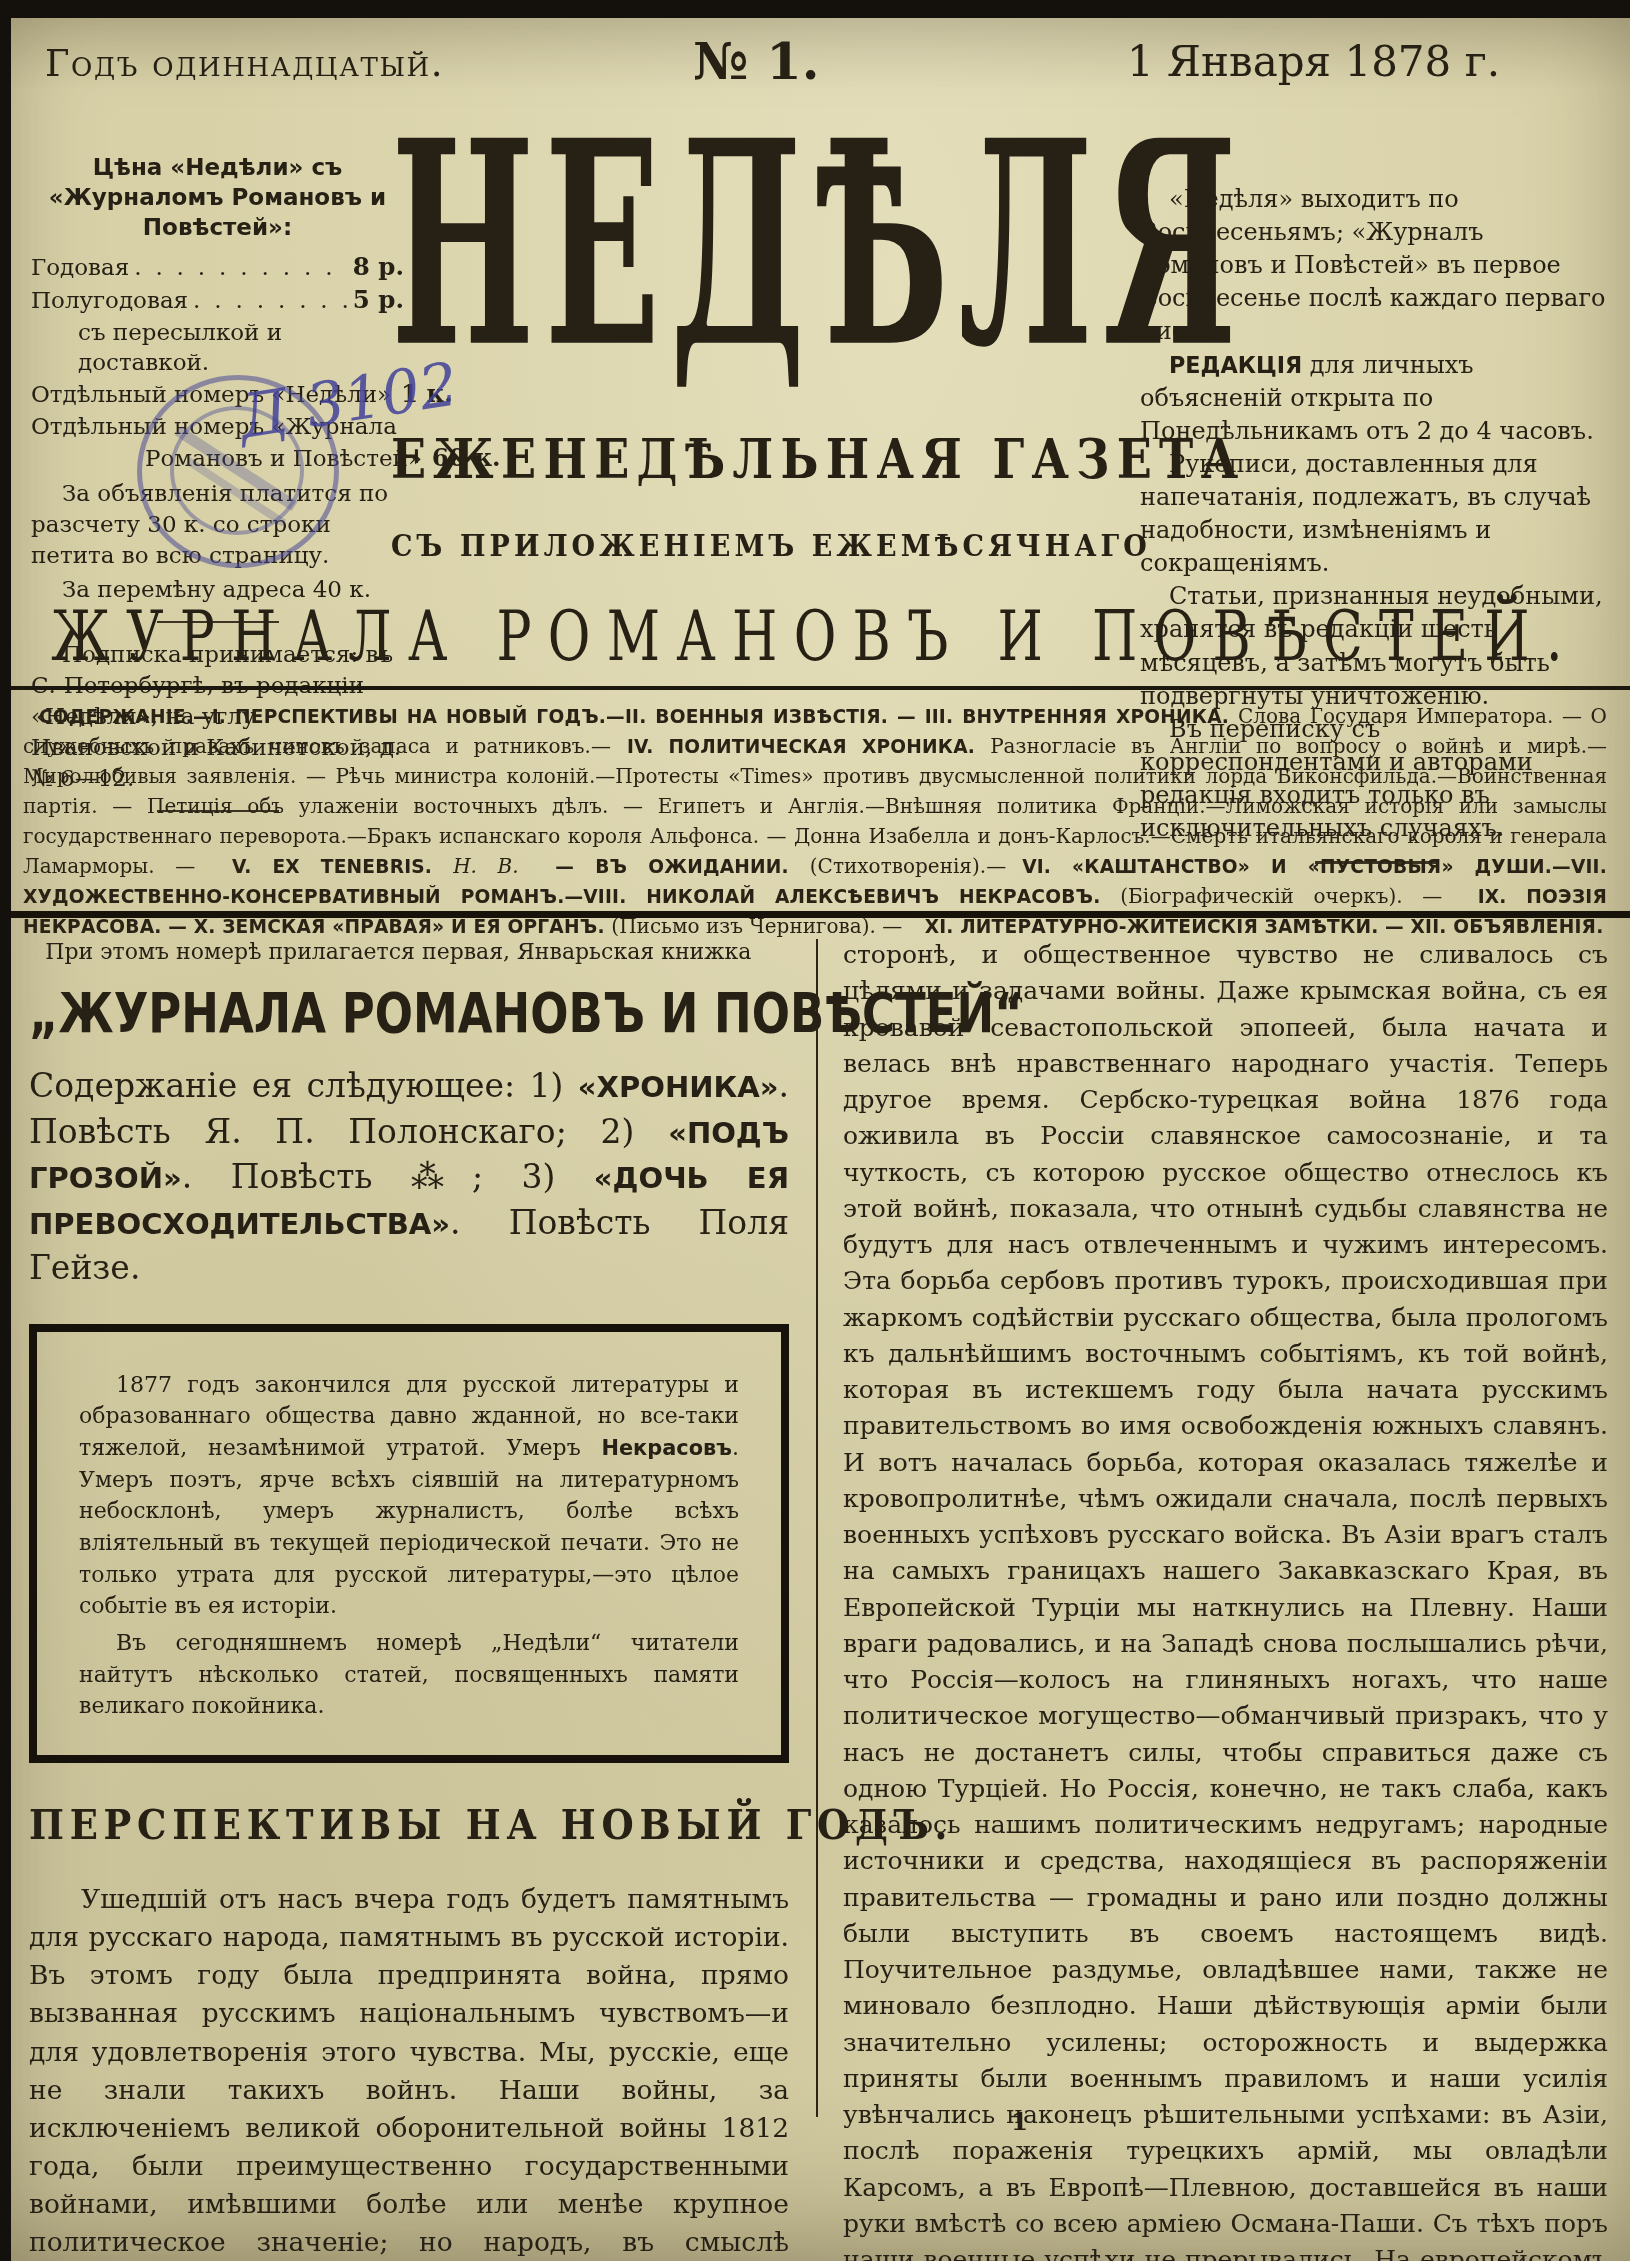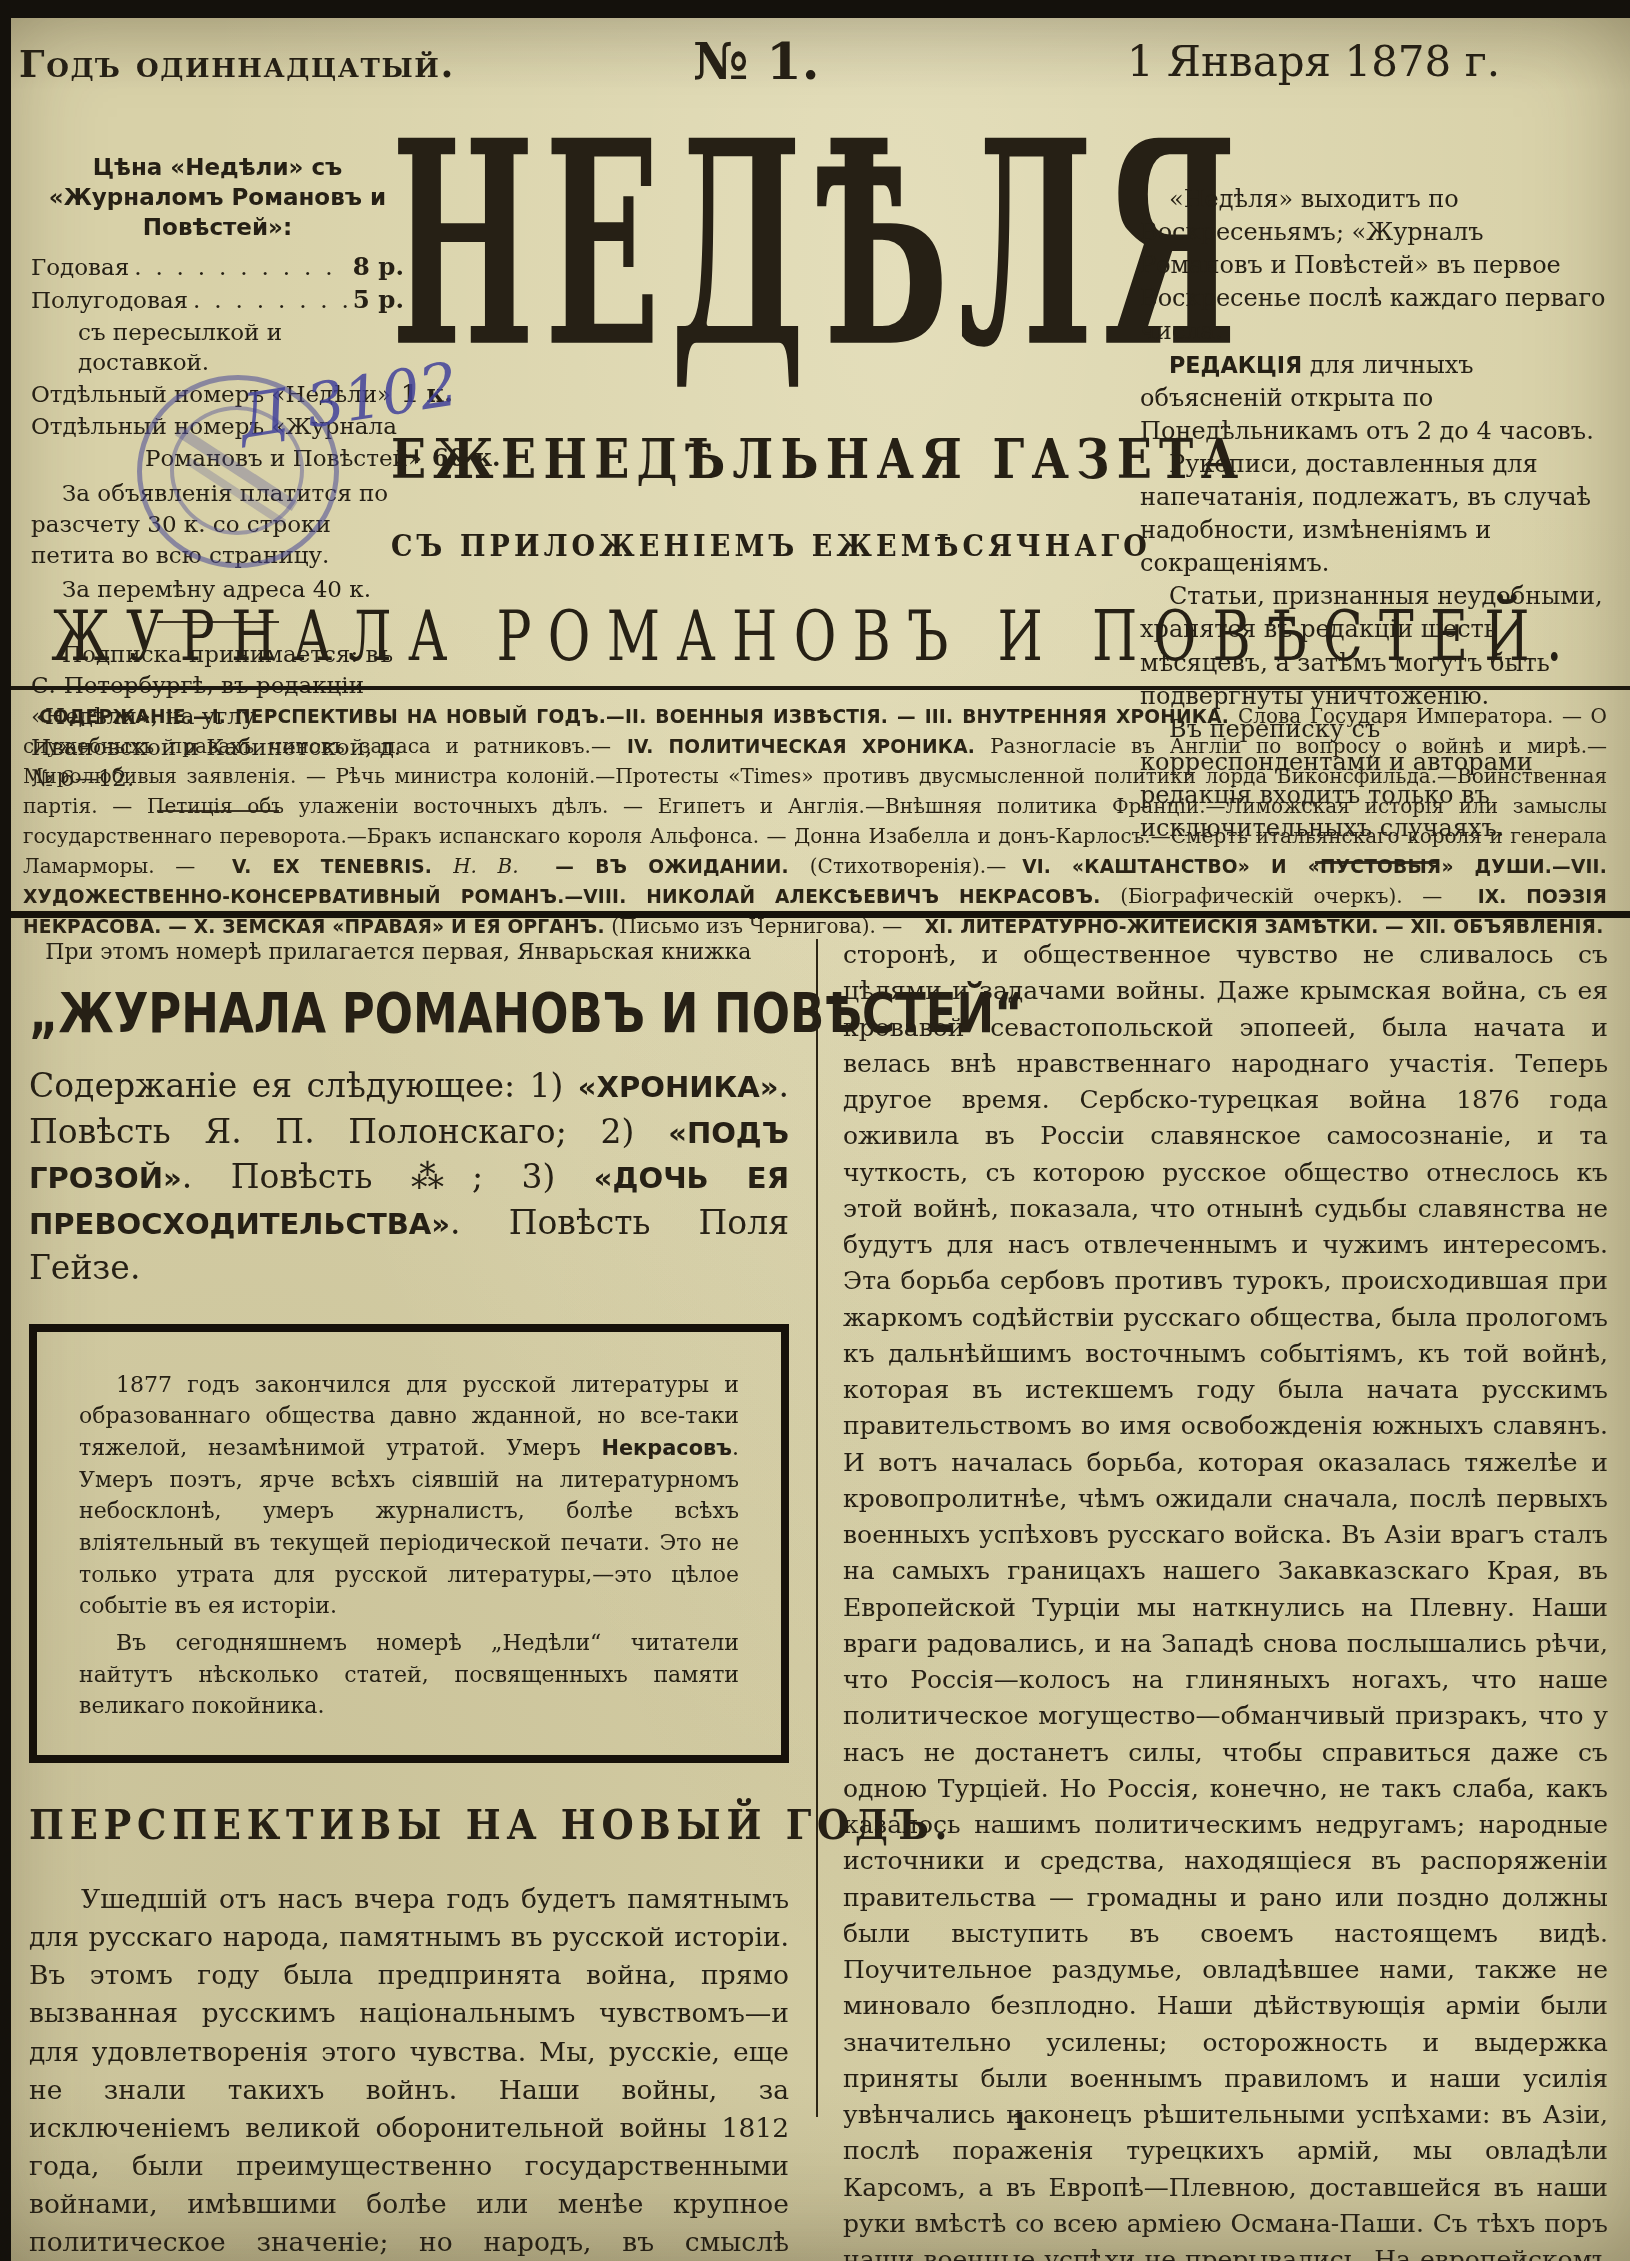--- a/index.html
+++ b/index.html
@@ -12,21 +12,21 @@
       radial-gradient(ellipse at 90% 60%, rgba(120,110,70,0.10), rgba(120,110,70,0) 45%),
       linear-gradient(180deg, rgba(80,70,40,0.20) 0%, rgba(80,70,40,0) 4%, rgba(80,70,40,0) 92%, rgba(100,90,55,0.18) 100%);
     box-shadow: inset 0 0 98px rgba(60,50,25,0.35);
     color:#262015;
     font-family:"DejaVu Serif", serif;
   }
   .edge-top{position:absolute;left:0;top:0;width:1630px;height:18px;background:#14110c;}
   .edge-left{position:absolute;left:0;top:0;width:11.4px;height:2261px;background:#14110c;}
 
   
-  .vol{position:absolute;left:19px;top:42px;font-size:37px;font-weight:700;font-variant:small-caps;letter-spacing:1.6px;}
+  .vol{position:absolute;left:45px;top:42px;font-size:37px;font-weight:400;font-variant:small-caps;letter-spacing:1.6px;}
   .issue{position:absolute;left:693px;top:31px;font-size:51px;font-weight:700;}
   .date{position:absolute;right:130px;top:37px;font-size:42px;}
 
   
   .price-box{position:absolute;left:31px;top:153px;width:373px;font-size:23px;line-height:1.34;}
   .price-heading{font-family:"DejaVu Sans",sans-serif;font-weight:700;font-size:23px;text-align:center;line-height:1.3;margin-bottom:8.2px;}
   .price-row{display:flex;align-items:baseline;}
   .price-row .lbl{white-space:nowrap;}
   .price-row .dots{flex:1;overflow:hidden;white-space:nowrap;margin:0 4.9px;letter-spacing:3.3px;}
   .price-row .val{white-space:nowrap;font-weight:700;font-size:24.5px;}

